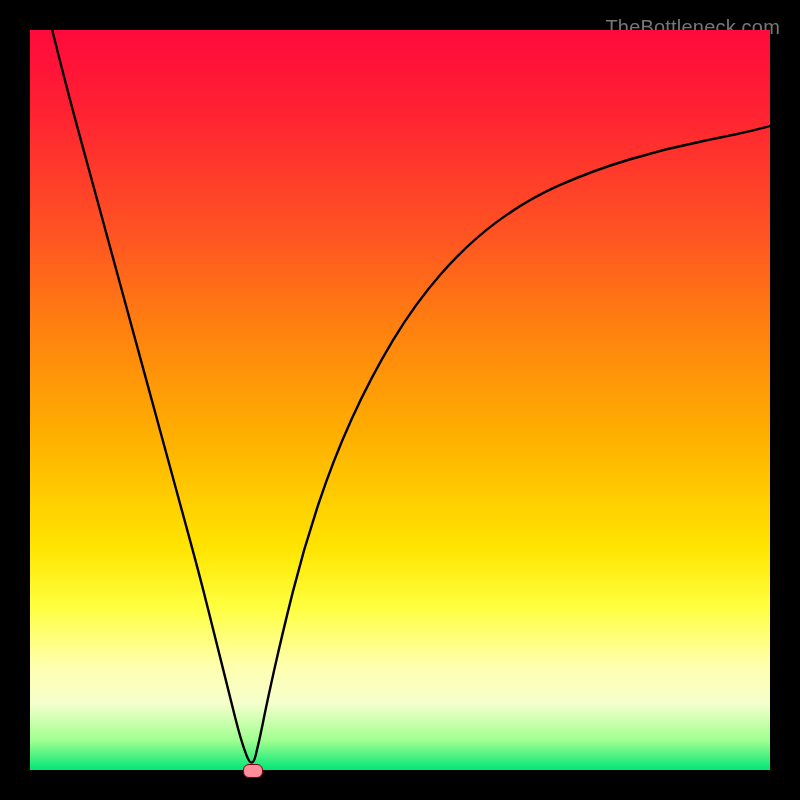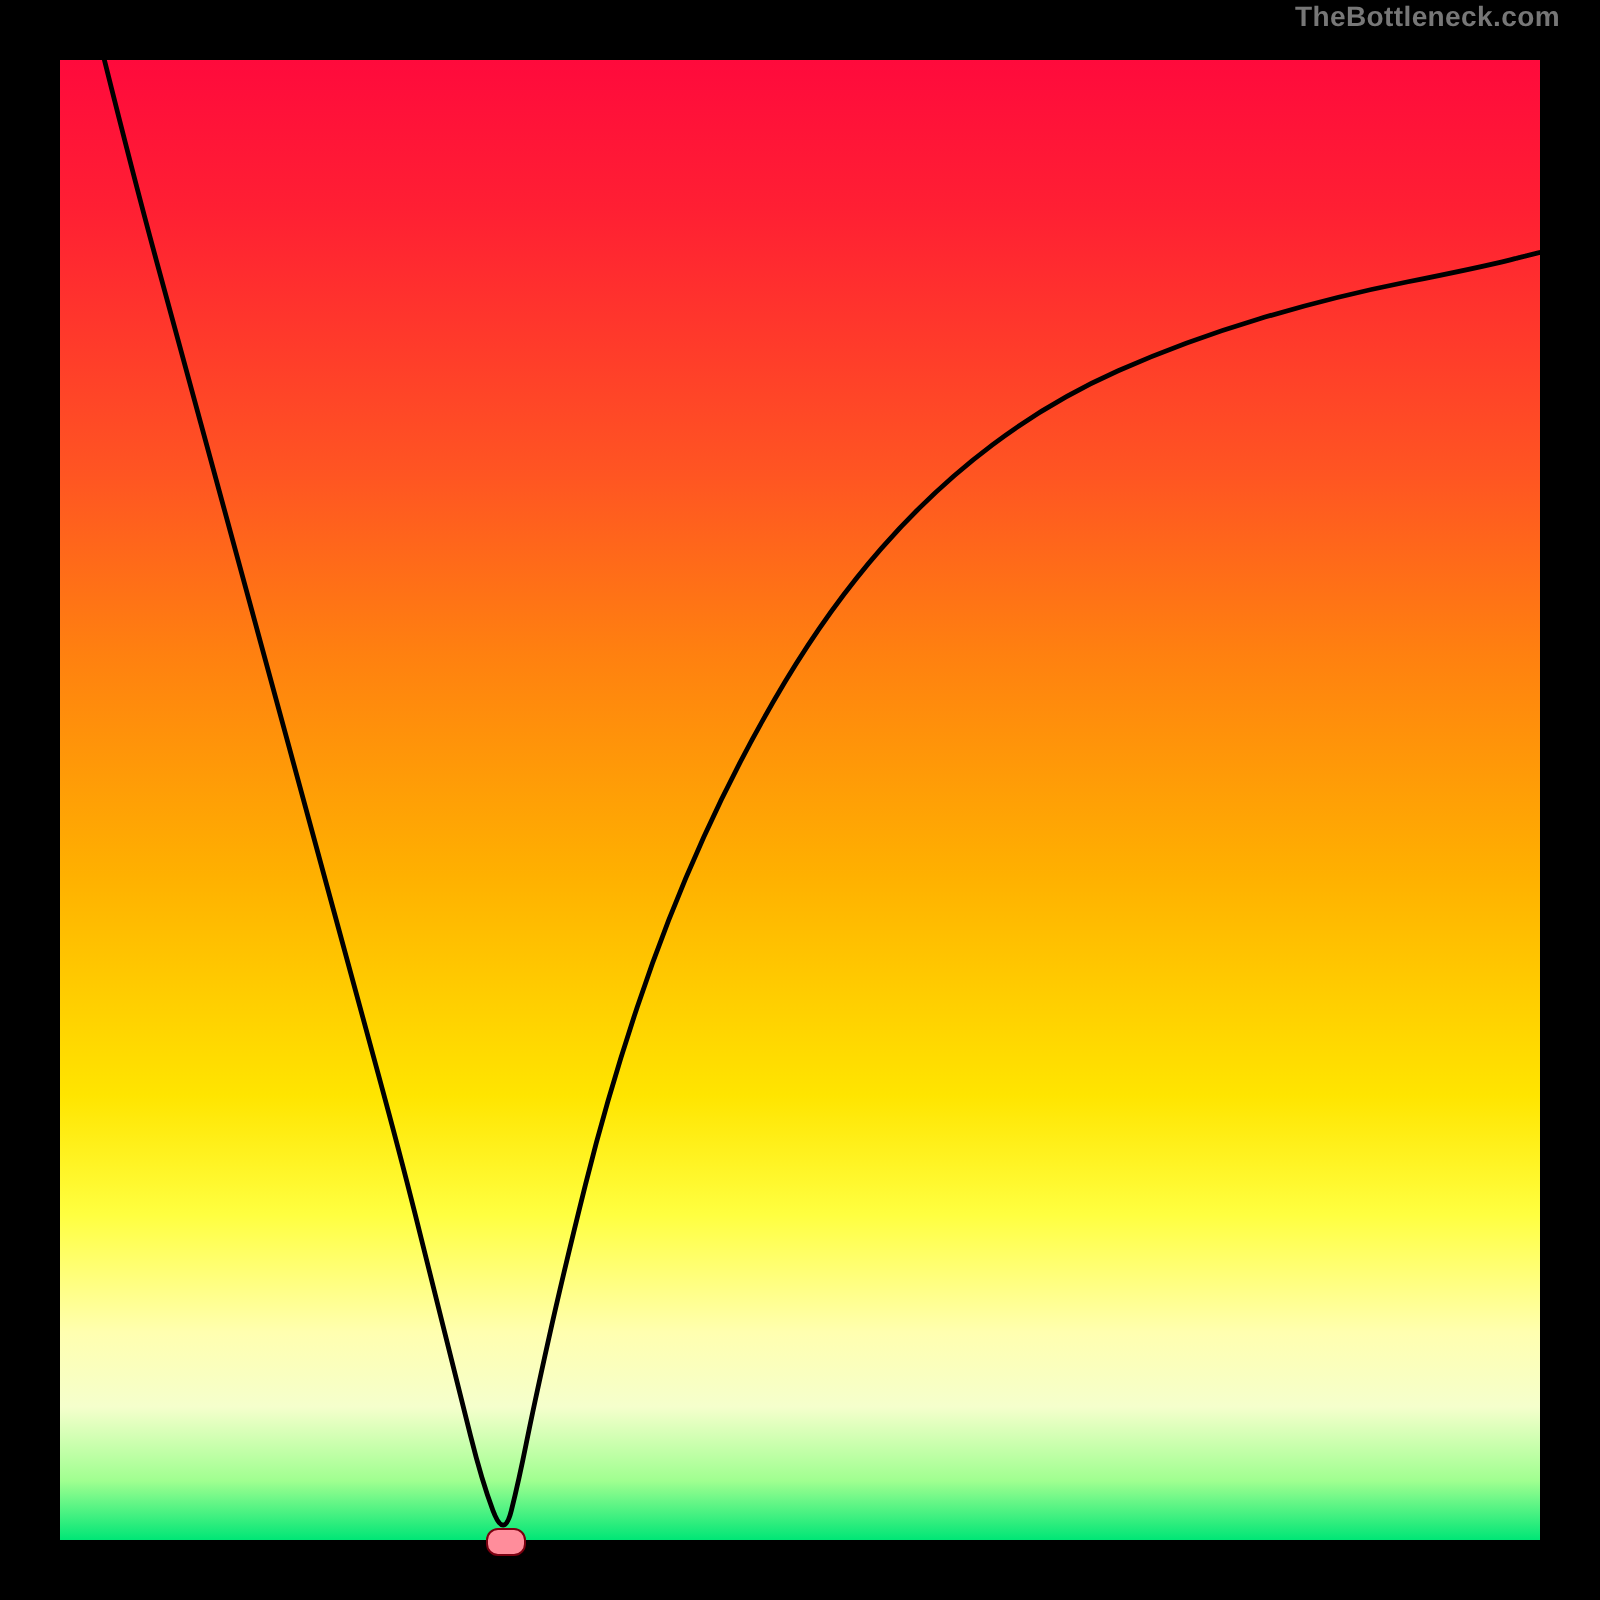--- a/index.html
+++ b/index.html
@@ -33,25 +33,25 @@
       #ffe500 70%,
       #ffff40 78%,
       #ffffb0 86%,
       #f5ffcc 91%,
       #a0ff90 96%,
       #00e676 100%
     );
   }
   .watermark {
     position: absolute;
-    top: 0;
+    top: 16px;
     right: 20px;
     color: #777;
-    font-size: 14px;
-    font-weight: 700;
+    font-size: 20px;
+    font-weight: 400;
     letter-spacing: 0.2px;
     user-select: none;
   }
   svg.curve {
     position: absolute;
     left: 0;
     top: 0;
     width: 740px;
     height: 740px;
     overflow: visible;

